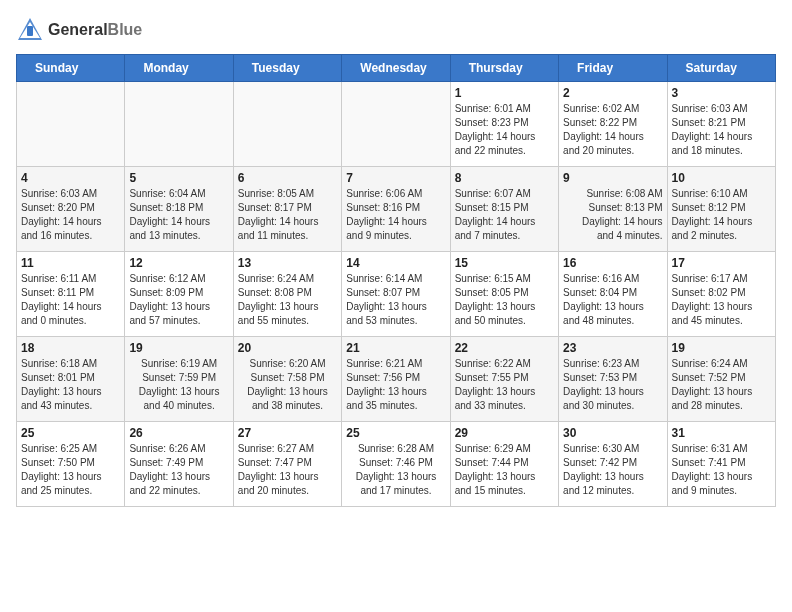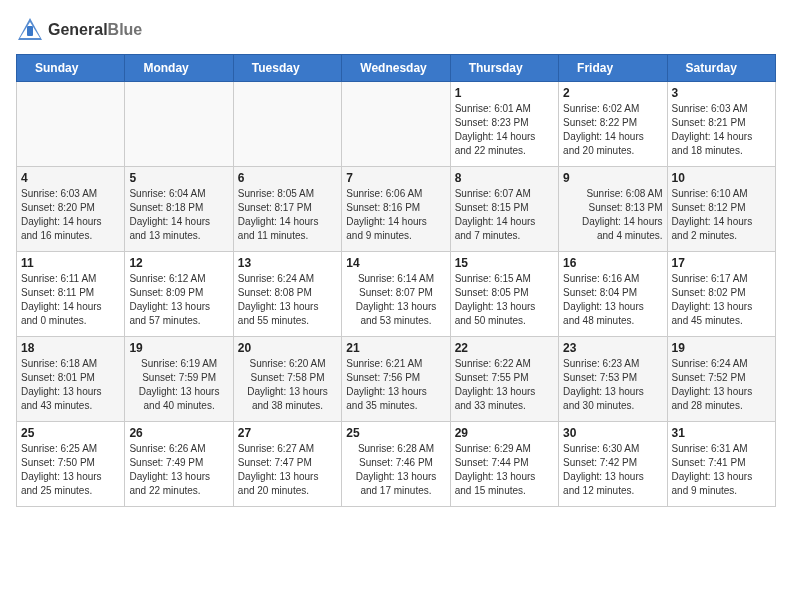--- a/index.html
+++ b/index.html
@@ -210,21 +210,21 @@
         </td>
         <td>
           <div class="day-num">13</div>
           <div class="day-info" style="white-space: pre-line;">Sunrise: 6:24 AM
 Sunset: 8:08 PM
 Daylight: 13 hours
 and 55 minutes.</div>
         </td>
         <td>
           <div class="day-num">14</div>
-          <div class="day-info" style="white-space: pre-line; text-align: center;">Sunrise: 6:14 AM
+          <div class="day-info" style="white-space: pre-line;">Sunrise: 6:14 AM
 Sunset: 8:07 PM
 Daylight: 13 hours
 and 53 minutes.</div>
         </td>
         <td>
           <div class="day-num">15</div>
           <div class="day-info" style="white-space: pre-line;">Sunrise: 6:15 AM
 Sunset: 8:05 PM
 Daylight: 13 hours
 and 50 minutes.</div>

